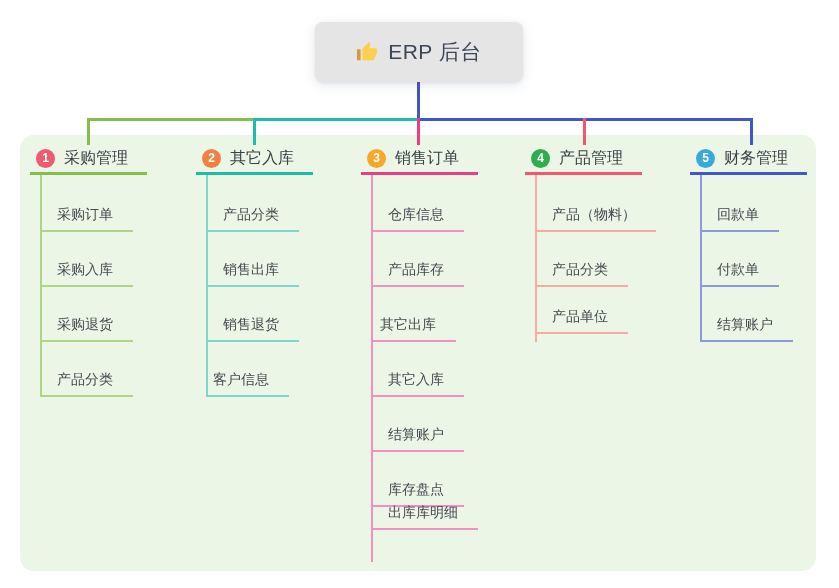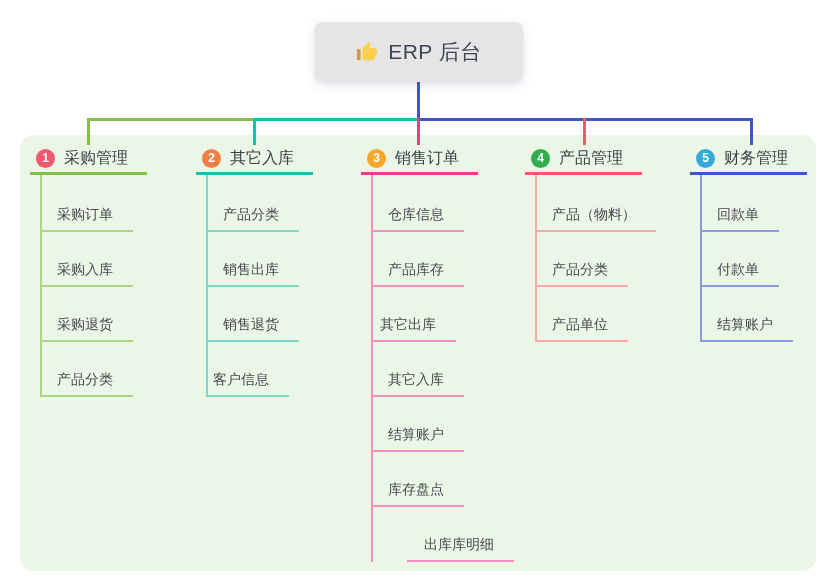--- a/index.html
+++ b/index.html
@@ -91,30 +91,30 @@
         <span class="branch-label">销售订单</span>
       </div>
       <div class="title-underline" style="left: 361px; top: 172px; width: 117px; background: rgb(231, 63, 134);"></div>
       <div class="child-vline" style="left: 371px; top: 175px; height: 387px; background: rgb(242, 144, 191);"></div>
       <div class="child-node" style="left: 371px; top: 206px; border-bottom-color: rgb(242, 144, 191);">仓库信息</div>
       <div class="child-node" style="left: 371px; top: 261px; border-bottom-color: rgb(242, 144, 191);">产品库存</div>
       <div class="child-node" style="left: 371px; top: 316px; border-bottom-color: rgb(242, 144, 191); padding-left: 9px;">其它出库</div>
       <div class="child-node" style="left: 371px; top: 371px; border-bottom-color: rgb(242, 144, 191);">其它入库</div>
       <div class="child-node" style="left: 371px; top: 426px; border-bottom-color: rgb(242, 144, 191);">结算账户</div>
       <div class="child-node" style="left: 371px; top: 481px; border-bottom-color: rgb(242, 144, 191);">库存盘点</div>
-      <div class="child-node" style="left: 371px; top: 536px; border-bottom-color: rgb(242, 144, 191); margin-left: 36px;">出库库明细</div>
+      <div class="child-node" style="left: 371px; top: 504px; border-bottom-color: rgb(242, 144, 191);">出库库明细</div>
       <div class="branch-title" style="left: 531px; top: 146px;">
         <span class="badge" style="background: rgb(47, 173, 79);">4</span>
         <span class="branch-label">产品管理</span>
       </div>
       <div class="title-underline" style="left: 525px; top: 172px; width: 117px; background: rgb(244, 86, 107);"></div>
       <div class="child-vline" style="left: 535px; top: 175px; height: 167px; background: rgb(248, 170, 165);"></div>
       <div class="child-node" style="left: 535px; top: 206px; border-bottom-color: rgb(248, 170, 165);">产品（物料）</div>
       <div class="child-node" style="left: 535px; top: 261px; border-bottom-color: rgb(248, 170, 165);">产品分类</div>
-      <div class="child-node" style="left: 535px; top: 316px; border-bottom-color: rgb(248, 170, 165);">产品单位</div>
+      <div class="child-node" style="left: 535px; top: 308px; border-bottom-color: rgb(248, 170, 165);">产品单位</div>
       <div class="branch-title" style="left: 696px; top: 146px;">
         <span class="badge" style="background: rgb(54, 171, 219);">5</span>
         <span class="branch-label">财务管理</span>
       </div>
       <div class="title-underline" style="left: 690px; top: 172px; width: 117px; background: rgb(65, 86, 200);"></div>
       <div class="child-vline" style="left: 700px; top: 175px; height: 167px; background: rgb(139, 154, 216);"></div>
       <div class="child-node" style="left: 700px; top: 206px; border-bottom-color: rgb(139, 154, 216);">回款单</div>
       <div class="child-node" style="left: 700px; top: 261px; border-bottom-color: rgb(139, 154, 216);">付款单</div>
       <div class="child-node" style="left: 700px; top: 316px; border-bottom-color: rgb(139, 154, 216);">结算账户</div>
     </div>

